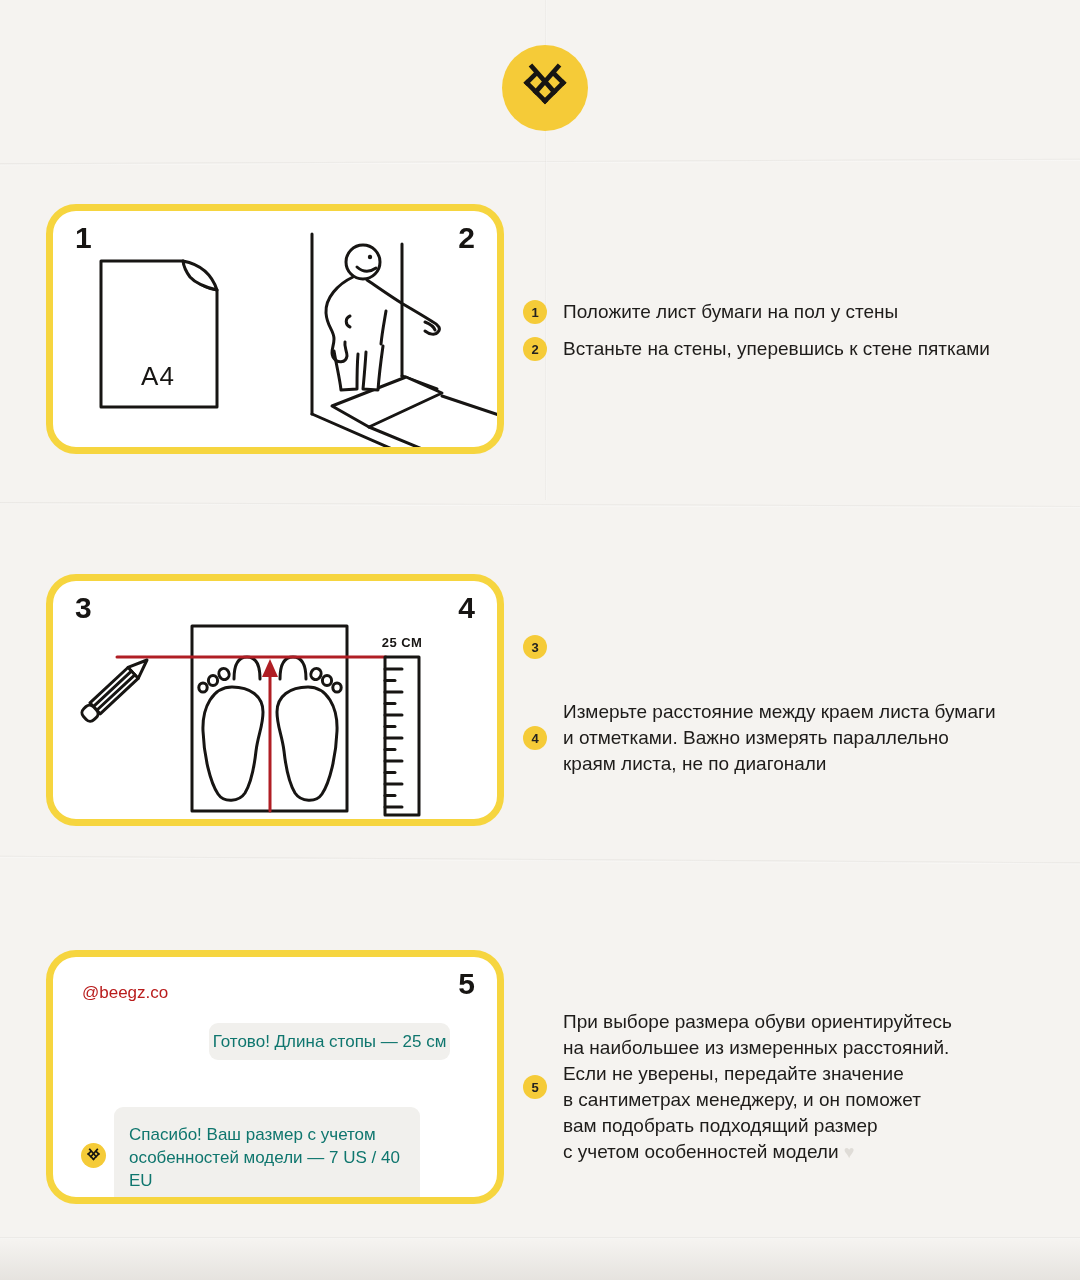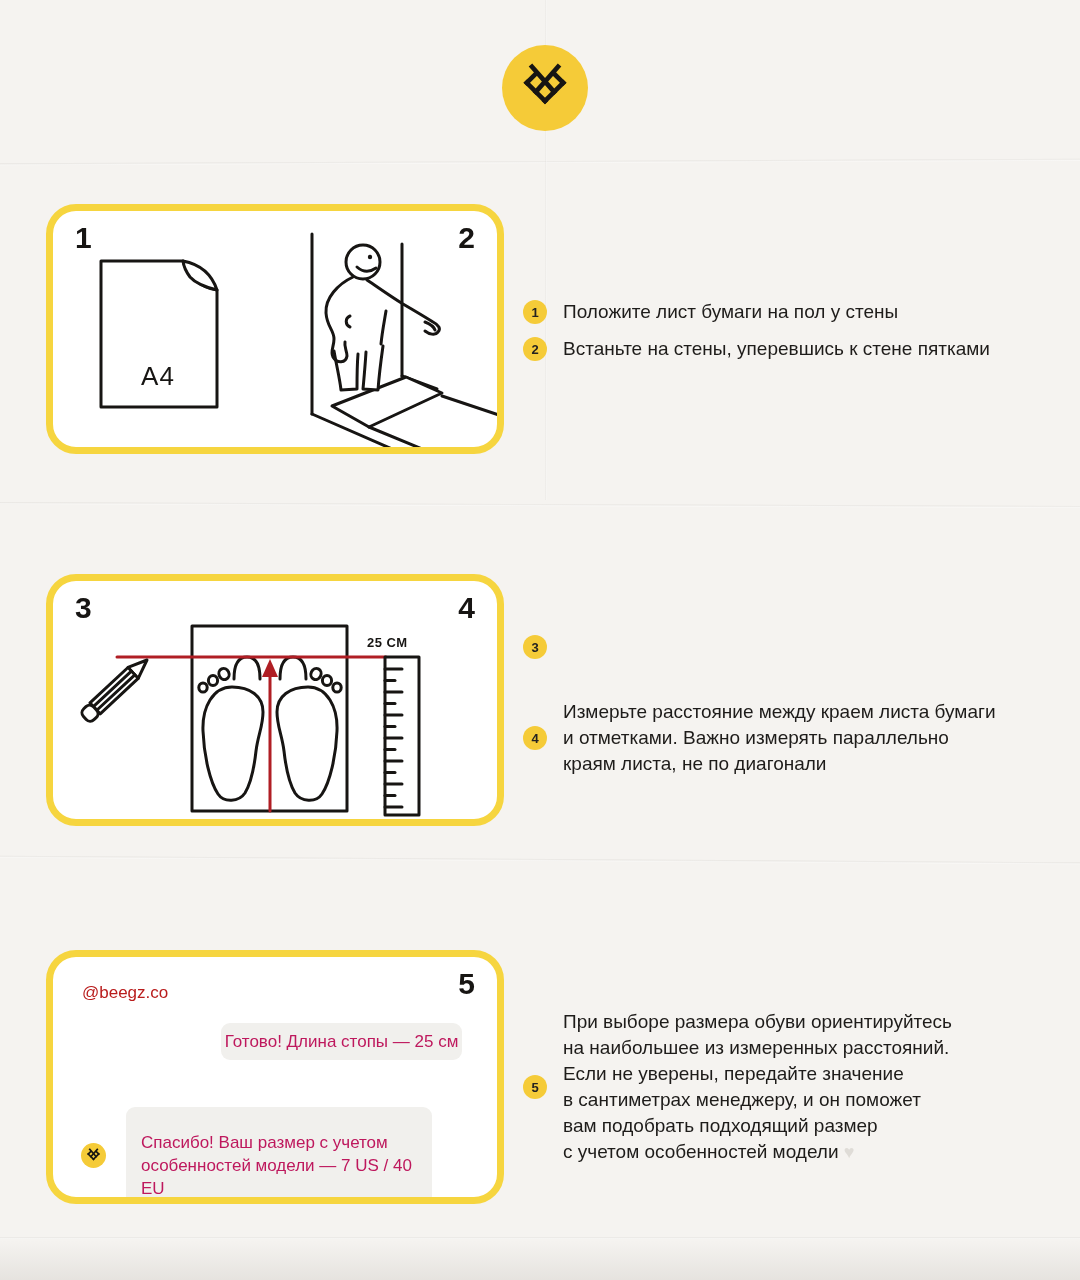--- a/index.html
+++ b/index.html
@@ -41,37 +41,37 @@
     stroke:var(--ink);fill:none;stroke-width:3;stroke-linecap:round;stroke-linejoin:round;}
   .ill .fw{fill:#fff;}
   .ill .fi{fill:var(--ink);stroke:none;}
   .ill .red{stroke:var(--red);}
   .ill .redf{fill:var(--red);stroke:none;}
   .a4-wrap{position:absolute;left:40px;top:44px;width:135px;height:160px;}
   .a4-label{position:absolute;left:46px;top:150px;width:118px;text-align:center;
     font-size:26px;letter-spacing:1px;color:var(--ink);}
   .person-wrap{position:absolute;left:234px;top:7px;width:225px;height:245px;}
   .measure-wrap{position:absolute;left:14px;top:27px;width:370px;height:215px;}
-  .ruler-label{position:absolute;left:314px;top:54px;width:70px;text-align:left;
+  .ruler-label{position:absolute;left:314px;top:54px;width:70px;text-align:center;
     font-size:13px;font-weight:700;letter-spacing:0.5px;color:var(--ink);}
 
   
   .step{position:absolute;left:523px;display:flex;gap:16px;align-items:center;}
   .badge{flex:0 0 auto;width:24px;height:24px;border-radius:50%;background:var(--yellow);
     display:flex;align-items:center;justify-content:center;
     font-size:13px;font-weight:700;color:#242220;}
   .step-text{font-size:19px;line-height:26px;font-weight:500;color:var(--text);
     white-space:pre-line;}
   .heart{color:#DFDCD7;font-size:18px;}
 
   
   .handle{position:absolute;left:29px;top:26px;font-size:17px;color:#b91c1c;}
-  .bubble{position:absolute;background:var(--bubble);border-radius:9px;font-size:17px;color:#be185d;margin-left:12px;}
+  .bubble{position:absolute;background:var(--bubble);border-radius:9px;font-size:17px;color:#0f766e;}
   .bubble-out{left:156px;top:66px;width:241px;height:37px;line-height:37px;text-align:center;white-space:nowrap;}
-  .bubble-in{left:61px;top:150px;width:306px;padding:24px 15px;line-height:23px;white-space:pre-line;}
+  .bubble-in{left:61px;top:150px;width:306px;padding:16px 15px;line-height:23px;white-space:pre-line;}
   .avatar-brand{position:absolute;left:28px;top:186px;width:25px;height:25px;border-radius:50%;
     background:var(--yellow);display:flex;align-items:center;justify-content:center;}
   .avatar-brand .logo-mark path{stroke-width:11;}
 </style>
 </head>
 <body>
 
 <div class="poster">
 
   <div class="crease-h" style="top:161px;transform:rotate(-0.25deg);"></div>

